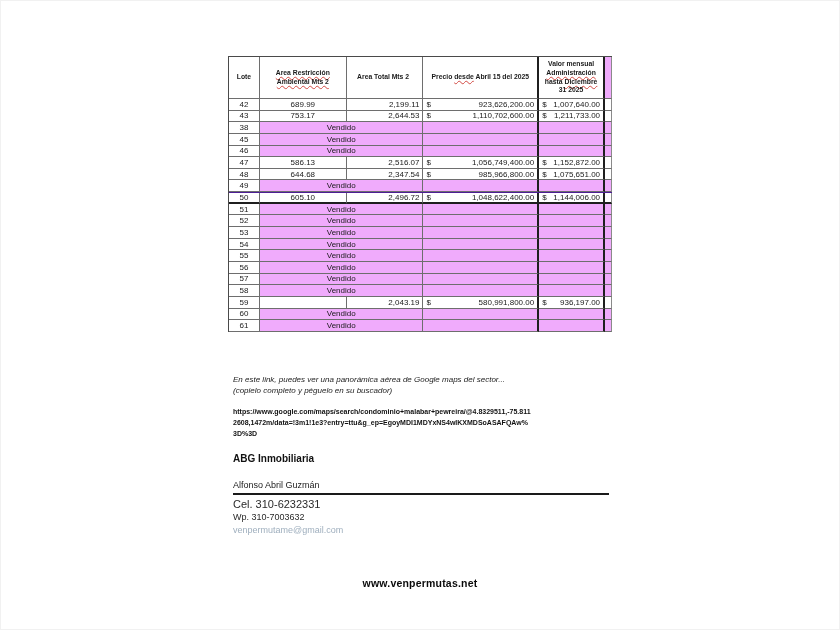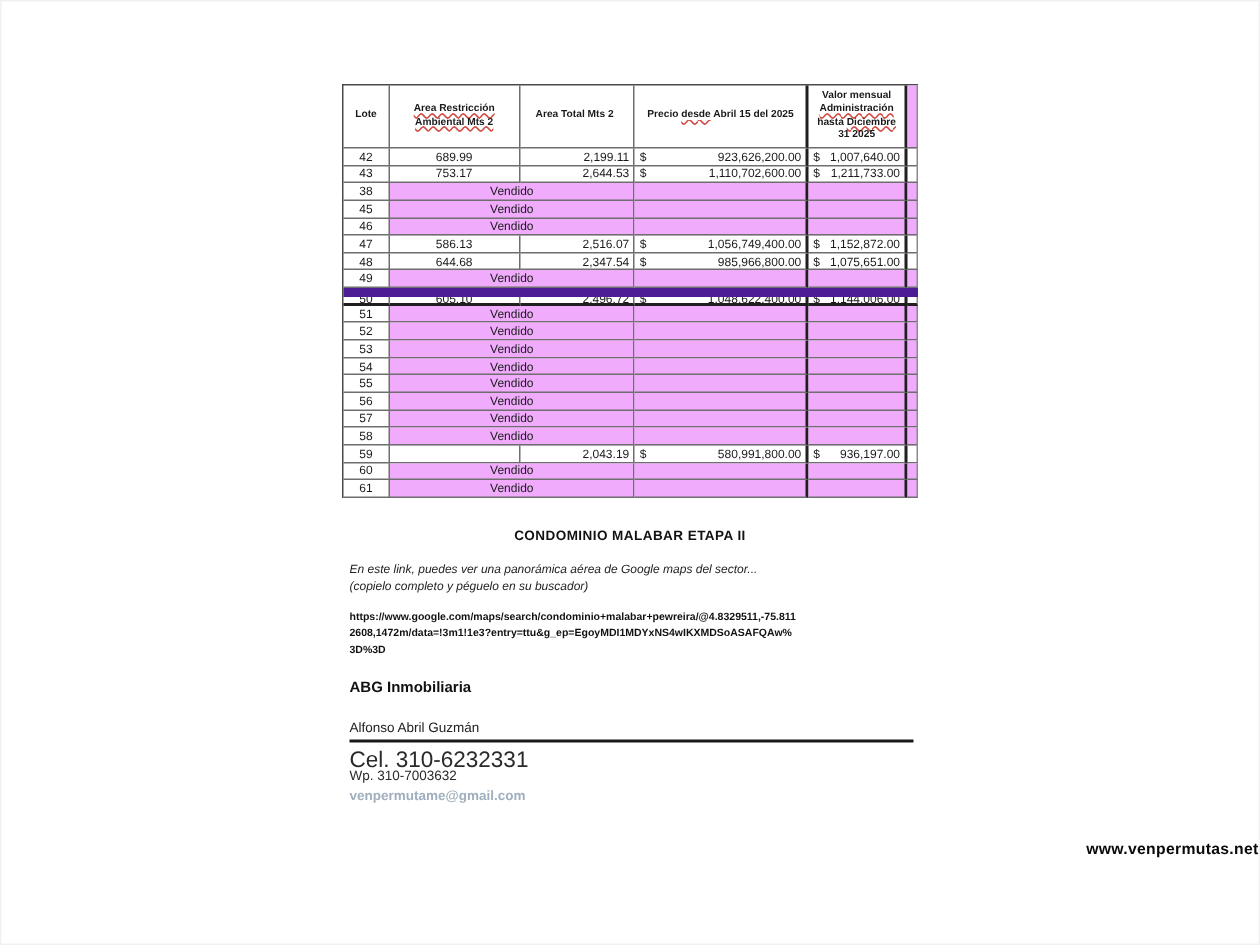--- a/index.html
+++ b/index.html
@@ -40,21 +40,21 @@
     font-weight:bold; font-size:6.8px; line-height:1.3; text-align:center;
   }
   .hline span { white-space:pre; }
   .misspell {
     text-decoration-line:underline;
     text-decoration-style:wavy;
     text-decoration-color:#d24a43;
     text-decoration-thickness:1px;
     text-underline-offset:1px;
   }
-  .trow.heavy { border-top:6px solid #4c1d95; }
+  .trow.heavy { border-top:1px solid #4c1d95; }
   .trow.heavy .cell { border-bottom:2px solid #1f1f1f; }
 
   
   .title {
     position:absolute; left:0; right:0; top:351px;
     text-align:center; font-weight:bold; font-size:9px; letter-spacing:.3px; color:#111;
   }
   .note {
     position:absolute; left:232px; top:373px; width:298px;
     font-style:italic; font-size:8px; line-height:1.4; color:#222;
@@ -62,26 +62,26 @@
   .url {
     position:absolute; left:232px; top:406px; width:298px;
     font-size:7px; font-weight:bold; line-height:1.55;
     word-break:break-all; color:#111; cursor:pointer;
   }
   .company { position:absolute; left:232px; top:452px; font-size:10px; font-weight:bold; color:#111; }
   .agent {
     position:absolute; left:232px; top:479px; width:376px;
     font-size:9px; color:#222; padding-bottom:3px; border-bottom:2px solid #1a1a1a;
   }
-  .cel   { position:absolute; left:232px; top:497px;   font-size:15px; color:#2a2a2a; }
+  .cel   { position:absolute; left:232px; top:497px;   font-size:11px; color:#2a2a2a; }
   .wp    { position:absolute; left:232px; top:510.5px; font-size:9px; color:#2a2a2a; }
-  .email { position:absolute; left:232px; top:524px;   font-size:9px; color:#9fafbe; cursor:pointer;font-weight:bold; }
+  .email { position:absolute; left:232px; top:524px;   font-size:9px; color:#9fafbe; cursor:pointer; }
   .footer {
-    position:absolute; left:0; right:0; top:559px;
-    text-align:right; font-weight:bold; font-size:10.5px; letter-spacing:.2px; color:#0a0a0a;
+    position:absolute; left:0; right:0; top:576px;
+    text-align:center; font-weight:bold; font-size:10.5px; letter-spacing:.2px; color:#0a0a0a;
   }
 </style>
 </head>
 <body>
 
 <div class="page">
   <div class="tbl">
       <div class="trow head">
         <div class="cell hcell c-lote">
           <div class="hline"><span class="">Lote</span></div>
@@ -281,21 +281,20 @@
       </div>
       <div class="trow">
         <div class="cell c-lote">61</div>
         <div class="cell c-merged gray">Vendido</div>
         <div class="cell c-precio gray"></div>
         <div class="cell c-admin gray"></div>
         <div class="cell c-sliver gray"></div>
       </div>
     </div>
 
-  <div class="title">CONDOMINIO MALABAR ETAPA II</div>
   <p class="note">En este link, puedes ver una panorámica aérea de Google maps del sector... (copielo completo y péguelo en su buscador)</p>
   <div class="url">https://www.google.com/maps/search/condominio+malabar+pewreira/@4.8329511,-75.8112608,1472m/data=!3m1!1e3?entry=ttu&amp;g_ep=EgoyMDI1MDYxNS4wIKXMDSoASAFQAw%3D%3D</div>
 
   <div class="company">ABG Inmobiliaria</div>
   <div class="agent">Alfonso Abril Guzmán</div>
   <div class="cel">Cel. 310-6232331</div>
   <div class="wp">Wp. 310-7003632</div>
   <div class="email">venpermutame@gmail.com</div>
 
   <div class="footer">www.venpermutas.net</div>

